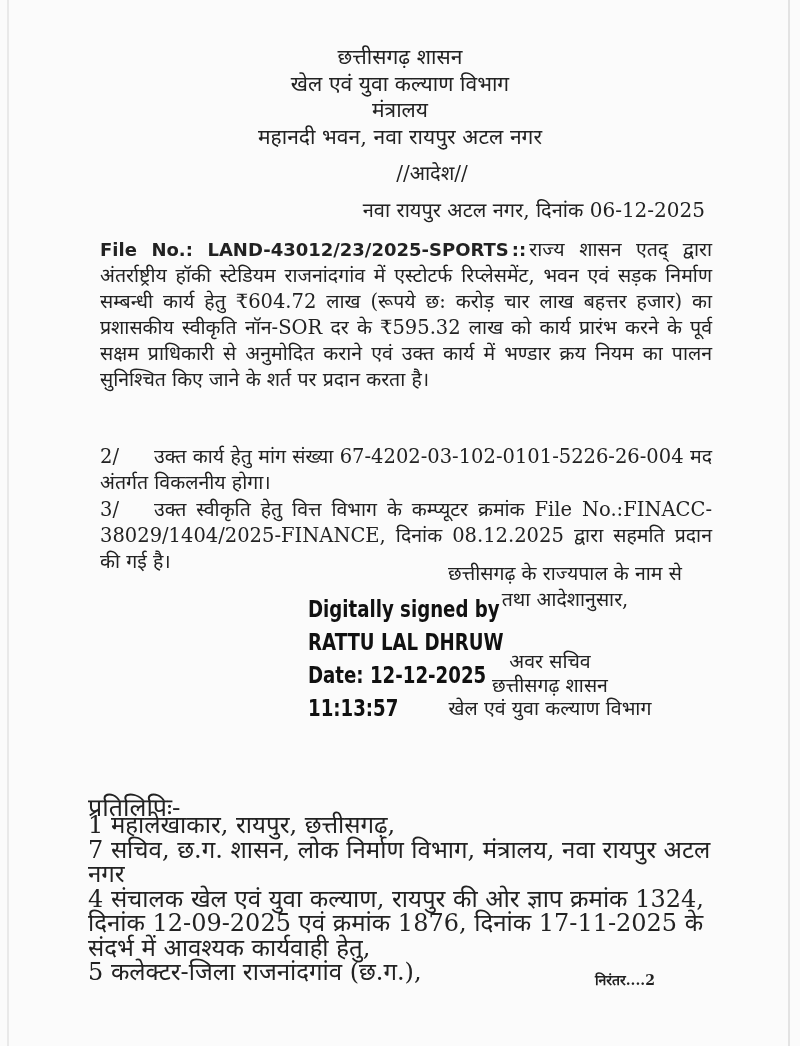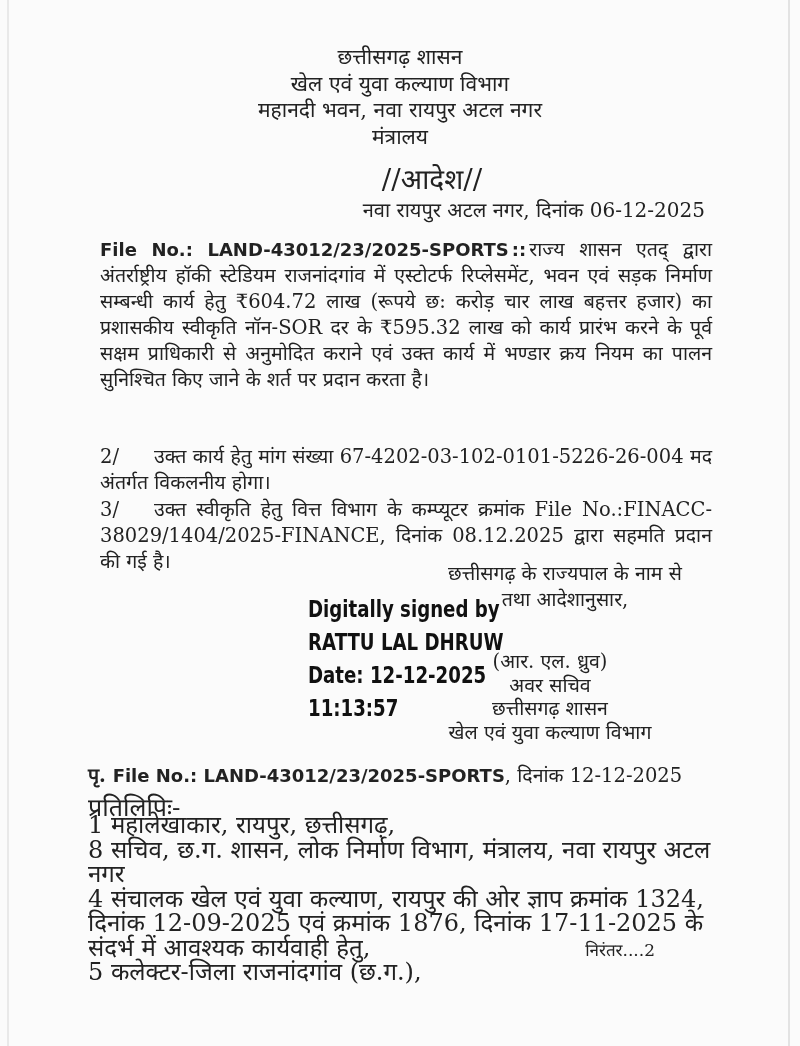--- a/index.html
+++ b/index.html
@@ -8,21 +8,21 @@
     background:#fbfbfb; color:#222;
     font-family:"DejaVu Serif","Liberation Serif",serif;
   }
   .edge { position:absolute; top:0; bottom:0; width:2px; }
   .edge.left  { left:7px;  background:#e9e9e9; }
   .edge.right { left:788px; background:#e3e3e3; }
 
   .hdr { position:absolute; top:44px; left:0; right:0; text-align:center;
          font-size:21px; line-height:26.5px; }
   .order-title { position:absolute; top:159px; left:16px; right:0; text-align:center;
-         font-size:28px;margin-left:48px; }
+         font-size:20px;margin-left:48px; }
   .place-date { position:absolute; top:196px; right:95px; font-size:20px; }
 
   .para { position:absolute; left:100px; width:612px; font-size:19.5px;
           line-height:26px; text-align:justify; }
   .p1 { top:237px; }
   .p2 { top:444px; }
   .p3 { top:497px; }
   .filebold { font-family:"DejaVu Sans","Liberation Sans",sans-serif;
               font-weight:700; font-size:18px; }
   .sep { font-family:"DejaVu Sans","Liberation Sans",sans-serif;
@@ -36,34 +36,34 @@
            font-weight:700; font-size:23px; line-height:33px; color:#111;
            transform:scaleX(0.79); transform-origin:left top; white-space:nowrap; }
   .officer { position:absolute; top:650px; left:405px; width:290px;
              text-align:center; font-size:19.5px; line-height:23.5px; }
 
   .endorse { position:absolute; top:761px; left:88px; width:630px; font-size:19.5px; }
   .endorse .pref { font-weight:700; }
   .copylbl { position:absolute; top:789px; left:88px; font-size:25px; }
   .recips { position:absolute; top:813px; left:88px; width:632px;
             font-size:24px; line-height:24.5px; }
-  .cont { position:absolute; top:938px; right:145px; font-size:17px; }
+  .cont { position:absolute; top:970px; right:145px; font-size:14px;font-weight:bold; }
 </style>
 </head>
 <body>
 
 <div class="page">
   <div class="edge left"></div>
   <div class="edge right"></div>
 
   <div class="hdr">
     <div>छत्तीसगढ़ शासन</div>
     <div>खेल एवं युवा कल्याण विभाग</div>
+    <div>मंत्रालय</div>
     <div>महानदी भवन, नवा रायपुर अटल नगर</div>
-    <div>मंत्रालय</div>
   </div>
 
   <div class="order-title">//आदेश//</div>
   <div class="place-date">नवा रायपुर अटल नगर, दिनांक 06-12-2025</div>
 
   <div class="para p1">
     <span class="filebold">File No.: LAND-43012/23/2025-SPORTS</span><span class="sep">::</span><span>राज्य शासन एतद् द्वारा अंतर्राष्ट्रीय हॉकी स्टेडियम राजनांदगांव में एस्टोटर्फ रिप्लेसमेंट, भवन एवं सड़क निर्माण सम्बन्धी कार्य हेतु ₹604.72 लाख (रूपये छ: करोड़ चार लाख बहत्तर हजार) का प्रशासकीय स्वीकृति नॉन-SOR दर के ₹595.32 लाख को कार्य प्रारंभ करने के पूर्व सक्षम प्राधिकारी से अनुमोदित कराने एवं उक्त कार्य में भण्डार क्रय नियम का पालन सुनिश्चित किए जाने के शर्त पर प्रदान करता है।</span>
   </div>
 
   <div class="para p2">
@@ -80,33 +80,29 @@
   </div>
 
   <div class="stamp">
     <div>Digitally signed by</div>
     <div>RATTU LAL DHRUW</div>
     <div>Date: 12-12-2025</div>
     <div>11:13:57</div>
   </div>
 
   <div class="officer">
-    <div>(आर. एल. ध्रुव)</div>
     <div>अवर सचिव</div>
     <div>छत्तीसगढ़ शासन</div>
     <div>खेल एवं युवा कल्याण विभाग</div>
   </div>
 
-  <div class="endorse">
-    <span class="pref">पृ. </span><span class="filebold">File No.: LAND-43012/23/2025-SPORTS</span><span>, दिनांक 12-12-2025</span>
-  </div>
 
   <div class="copylbl">प्रतिलिपिः-</div>
 
   <div class="recips">
     <div>1 महालेखाकार, रायपुर, छत्तीसगढ़,</div>
-    <div>8 सचिव, छ.ग. शासन, लोक निर्माण विभाग, मंत्रालय, नवा रायपुर अटल नगर</div>
+    <div>7 सचिव, छ.ग. शासन, लोक निर्माण विभाग, मंत्रालय, नवा रायपुर अटल नगर</div>
     <div>4 संचालक खेल एवं युवा कल्याण, रायपुर की ओर ज्ञाप क्रमांक 1324, दिनांक 12-09-2025 एवं क्रमांक 1876, दिनांक 17-11-2025  के संदर्भ में आवश्यक कार्यवाही हेतु,</div>
     <div>5 कलेक्टर-जिला राजनांदगांव (छ.ग.),</div>
   </div>
 
   <div class="cont">निरंतर....2</div>
 </div>
 
 </body></html>

